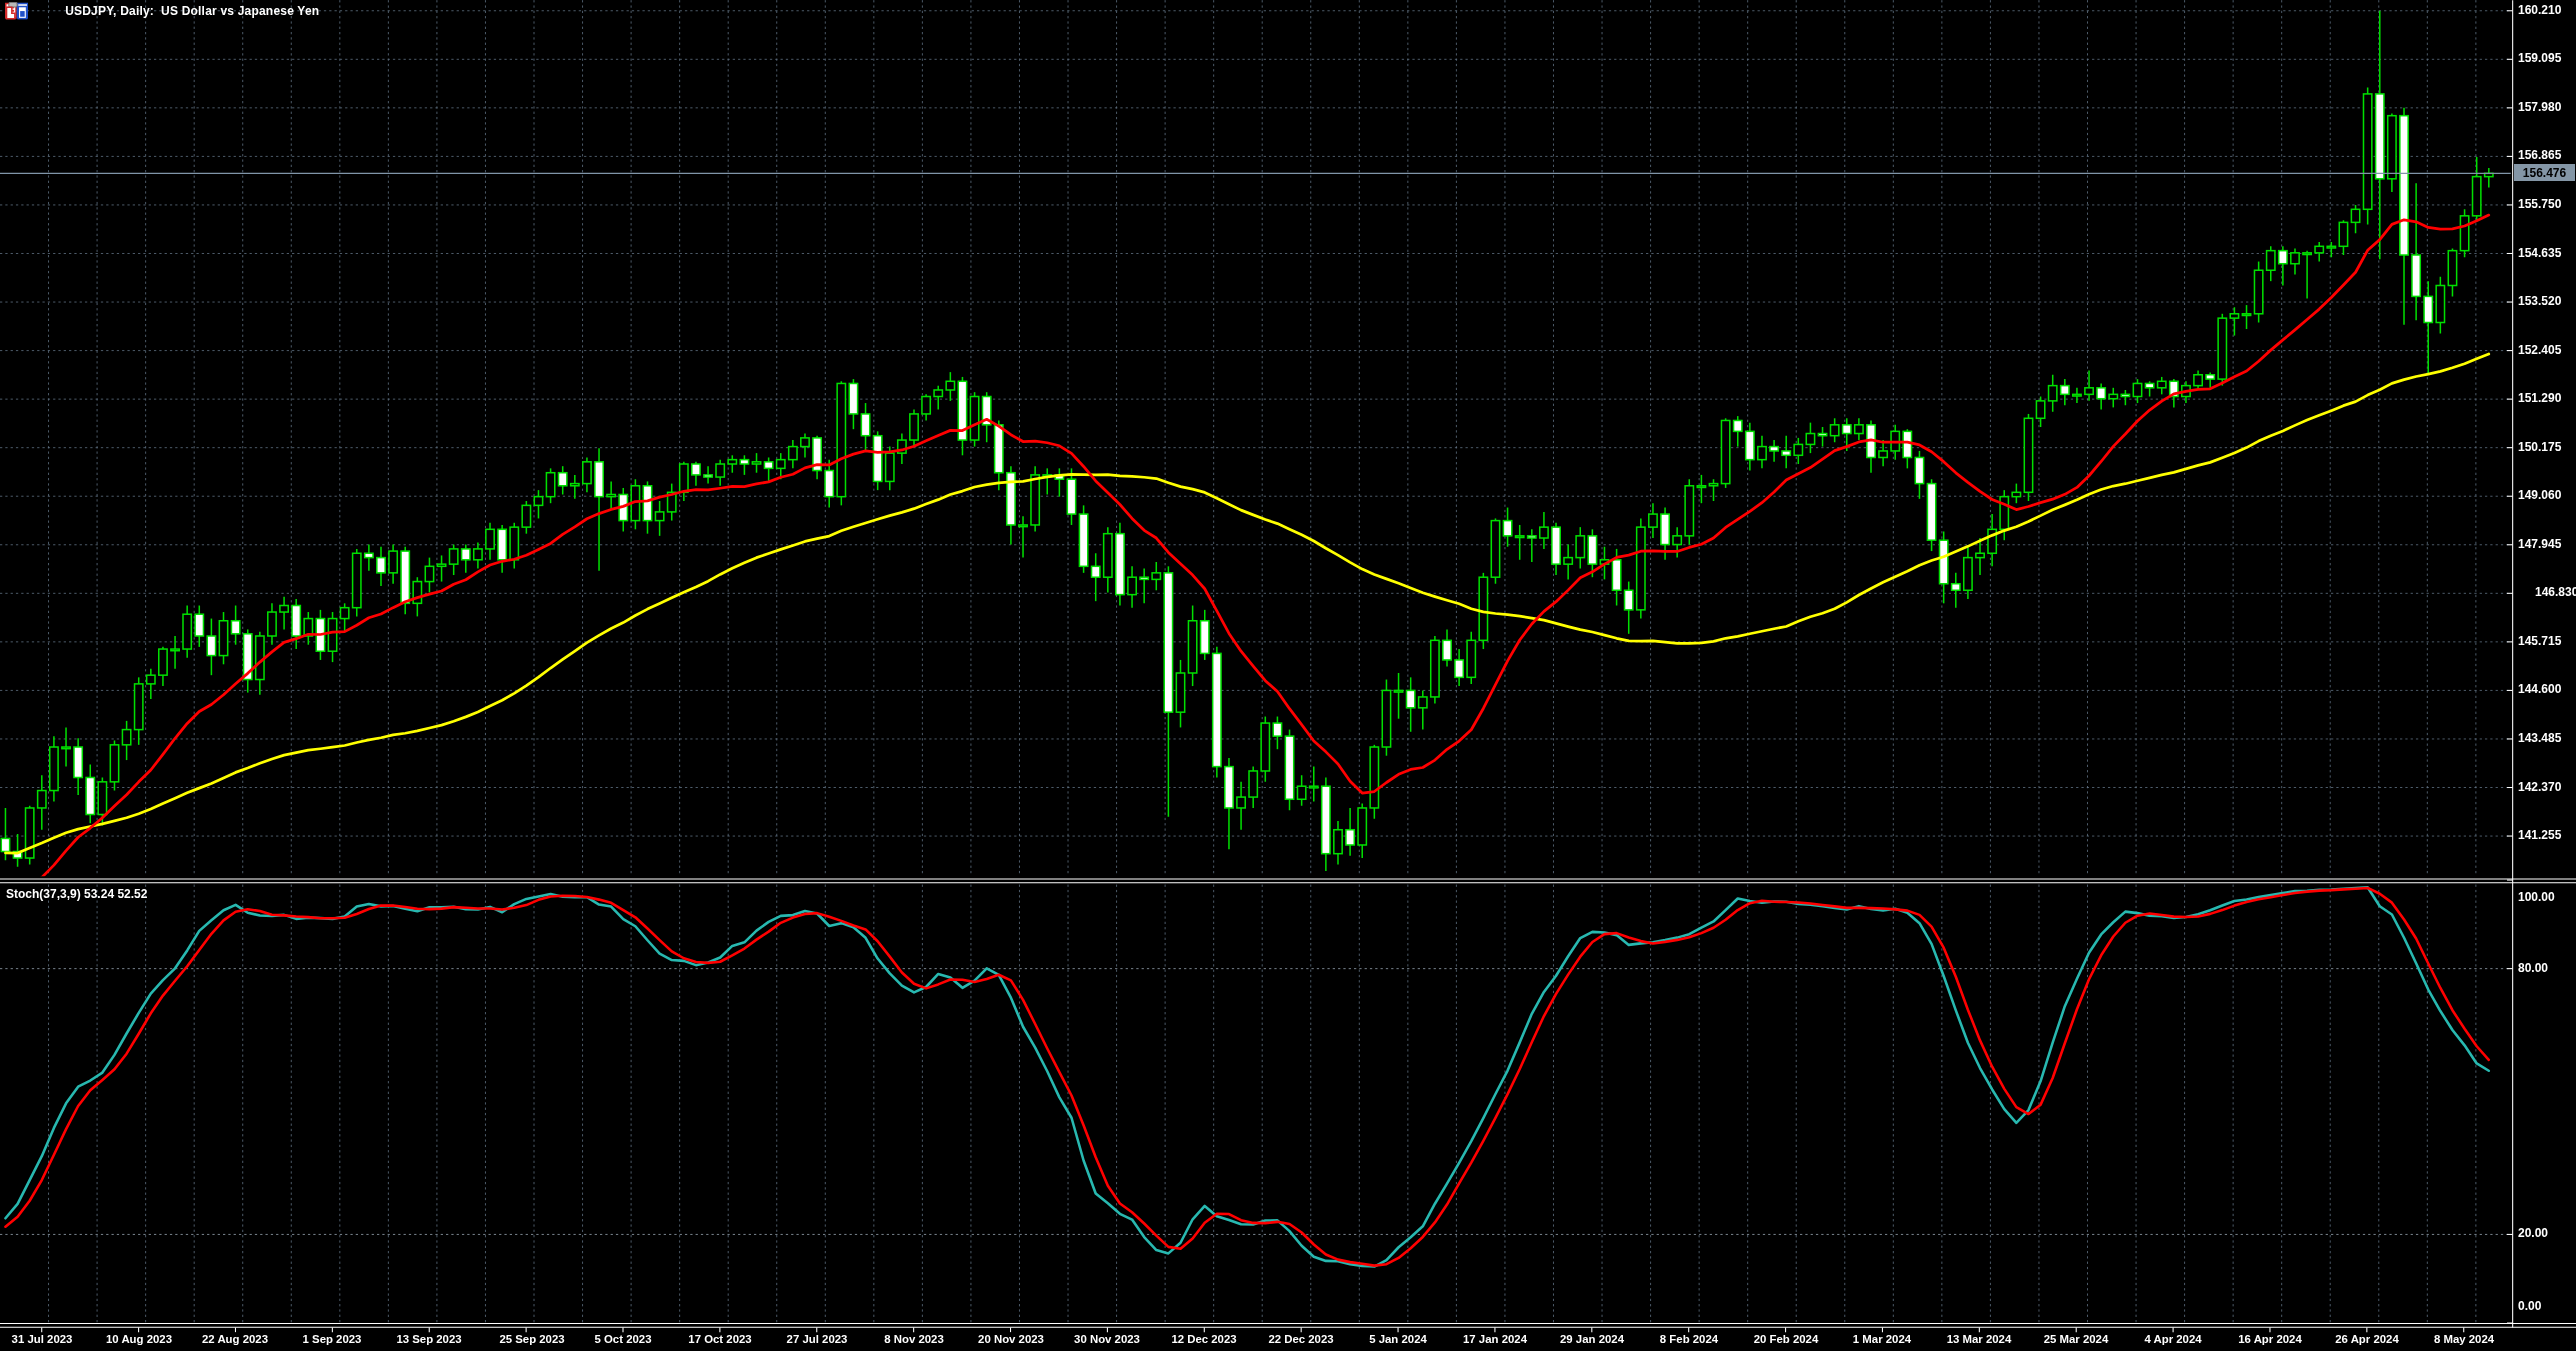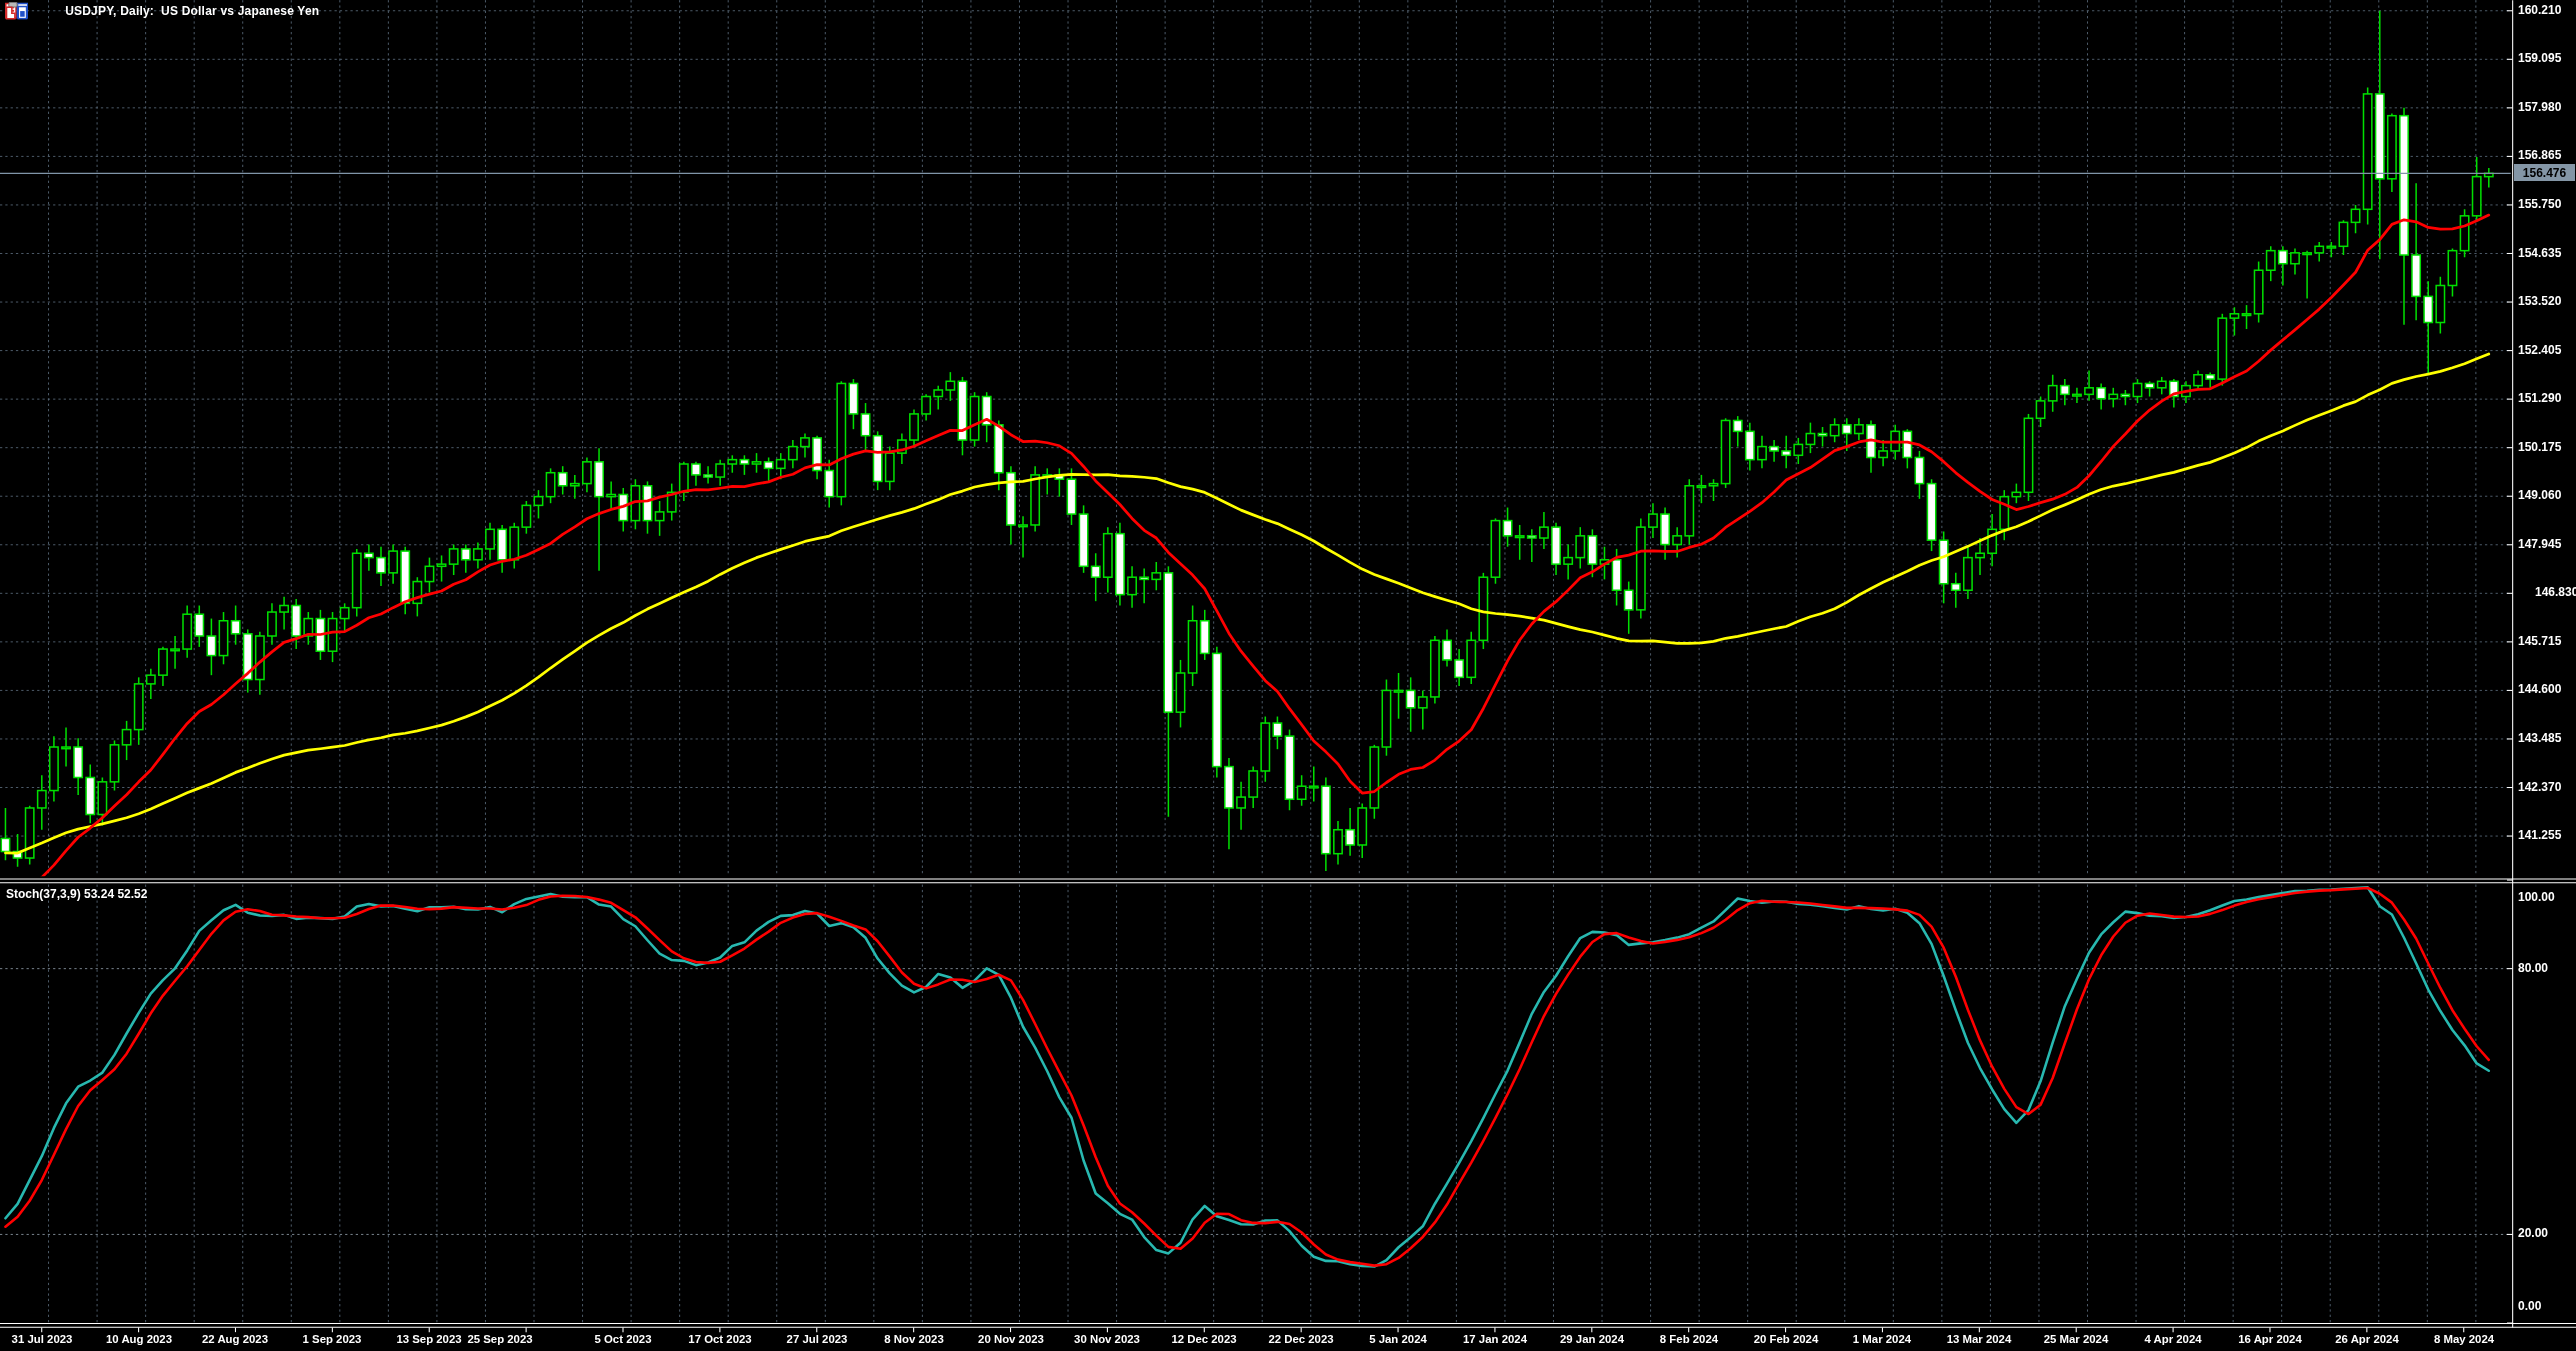--- a/index.html
+++ b/index.html
@@ -691,21 +691,21 @@
     </div>
   <div id="priceTag" style="top: 164px;">
     <span>156.476</span>
   </div>
   <div id="timeAxis">
       <span style="left: 42px; top: 2.3px;">31 Jul 2023</span>
       <span style="left: 139px; top: 2.3px; text-align: right;">10 Aug 2023</span>
       <span style="left: 235px; top: 2.3px;">22 Aug 2023</span>
       <span style="left: 332px; top: 2.3px;">1 Sep 2023</span>
       <span style="left: 429px; top: 2.3px;">13 Sep 2023</span>
-      <span style="left: 500px; top: 2.3px;">25 Sep 2023</span>
+      <span style="left: 532px; top: 2.3px;">25 Sep 2023</span>
       <span style="left: 623px; top: 2.3px;">5 Oct 2023</span>
       <span style="left: 720px; top: 2.3px;">17 Oct 2023</span>
       <span style="left: 817px; top: 2.3px;">27 Jul 2023</span>
       <span style="left: 914px; top: 2.3px;">8 Nov 2023</span>
       <span style="left: 1011px; top: 2.3px;">20 Nov 2023</span>
       <span style="left: 1107px; top: 2.3px;">30 Nov 2023</span>
       <span style="left: 1204px; top: 2.3px;">12 Dec 2023</span>
       <span style="left: 1301px; top: 2.3px;">22 Dec 2023</span>
       <span style="left: 1398px; top: 2.3px;">5 Jan 2024</span>
       <span style="left: 1495px; top: 2.3px;">17 Jan 2024</span>

